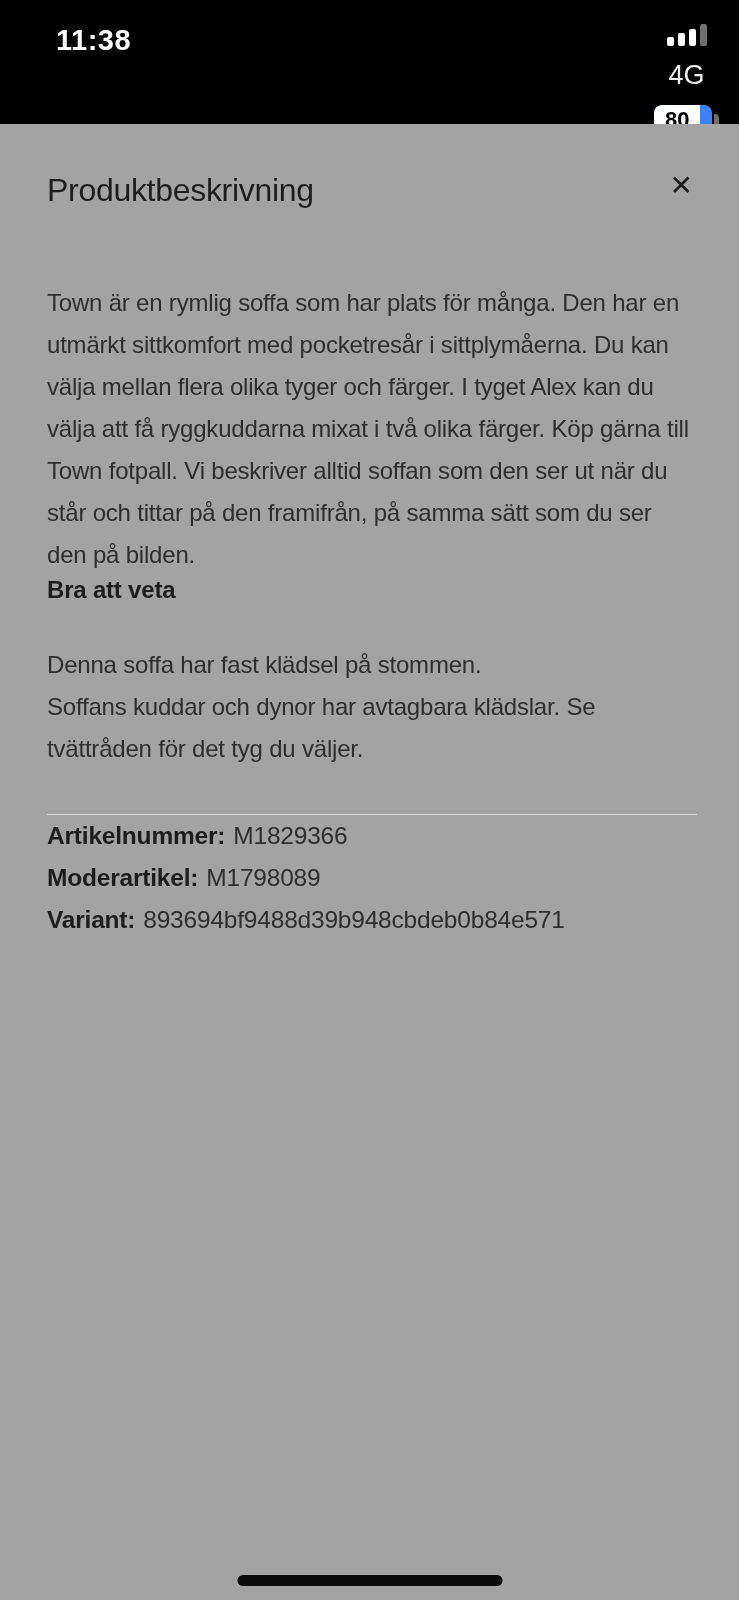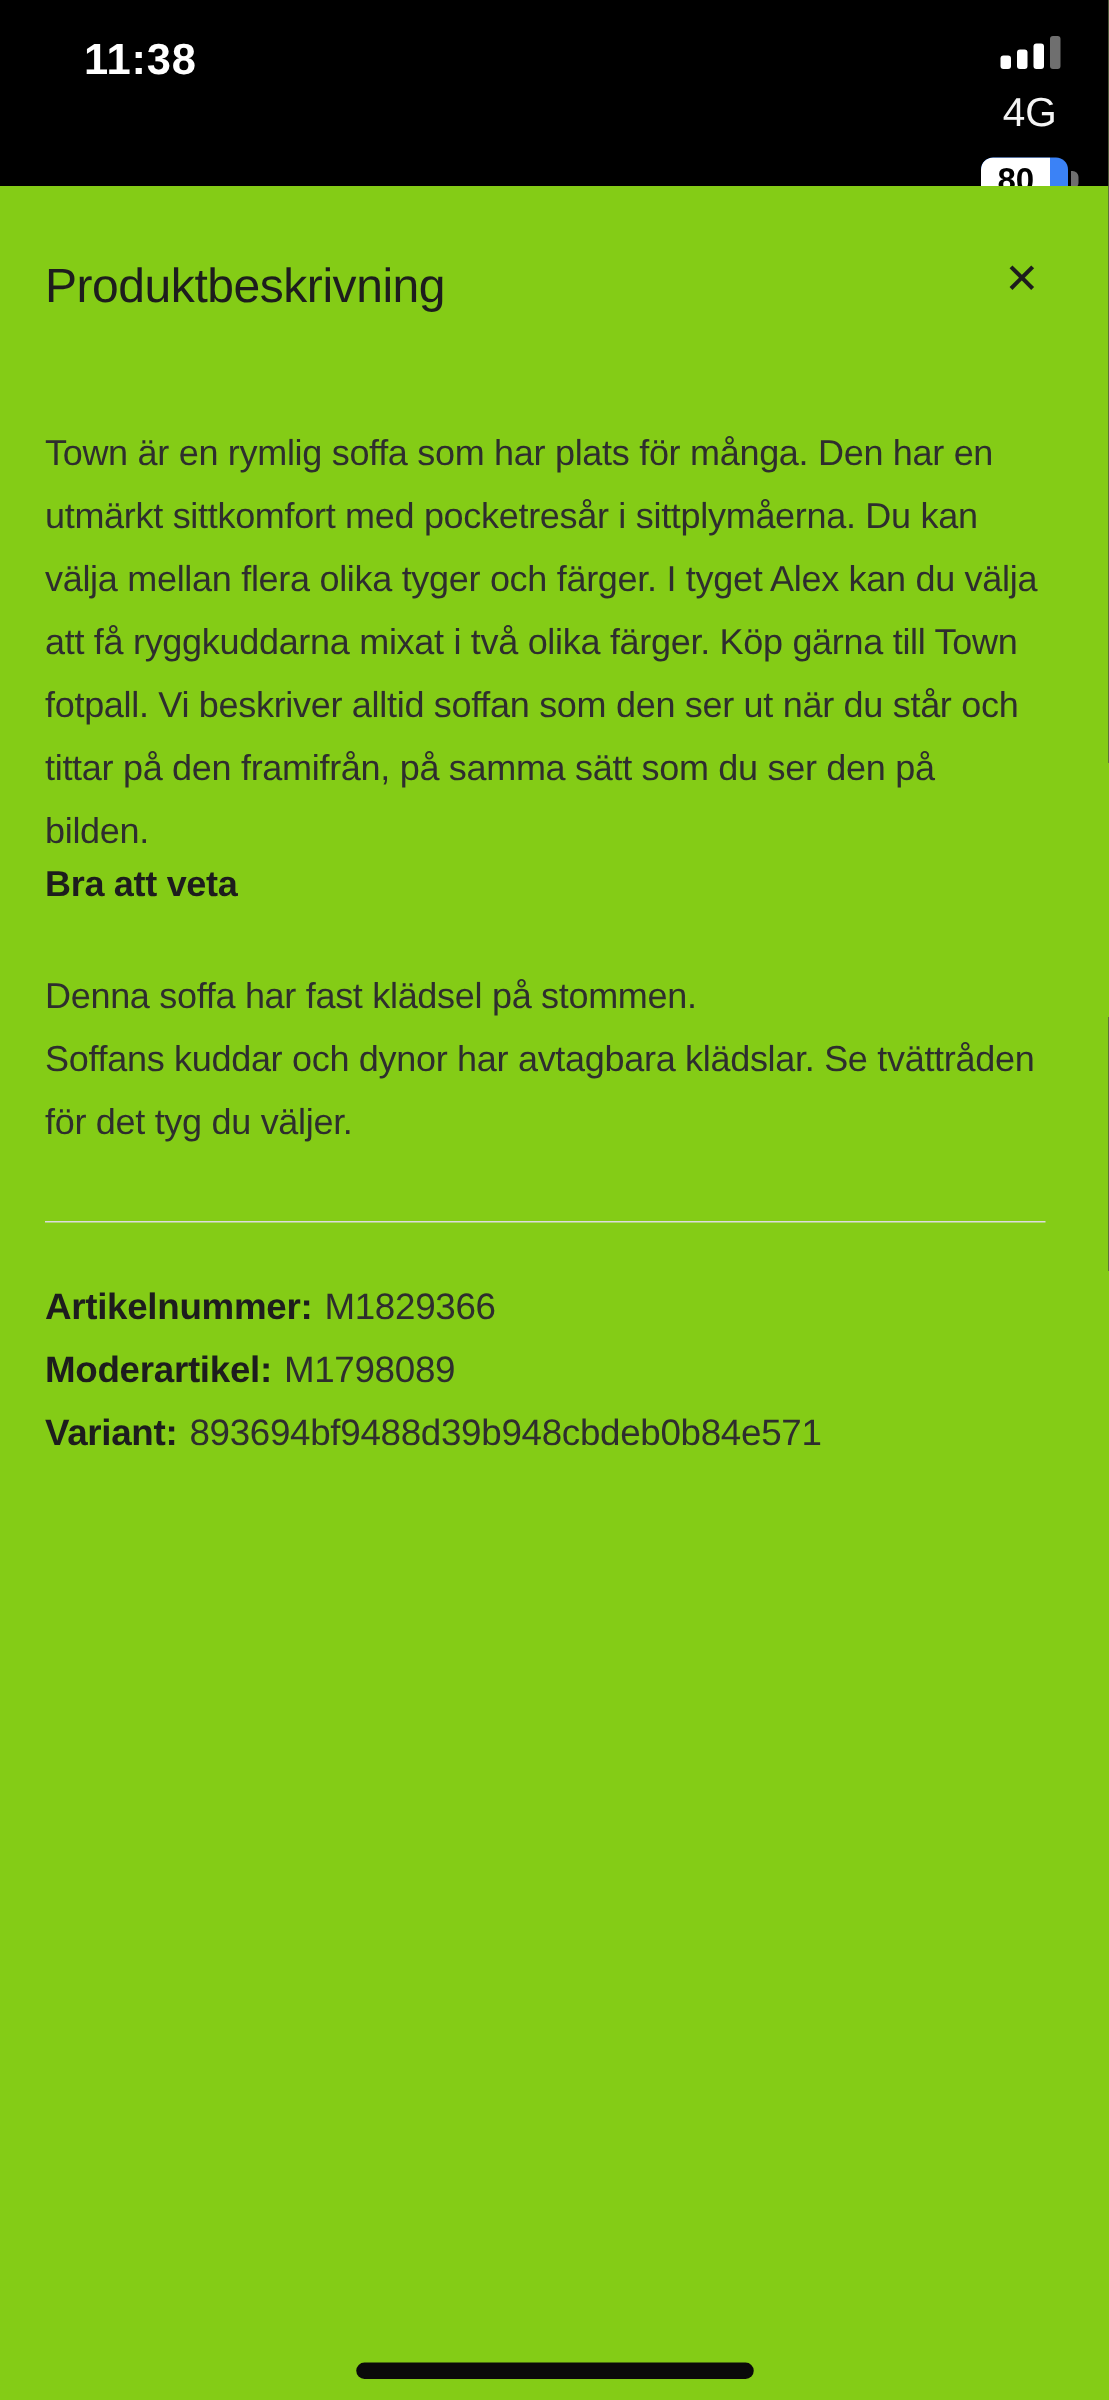--- a/index.html
+++ b/index.html
@@ -114,23 +114,23 @@
     color: #f1f1f1;
     letter-spacing: 0.3px;
   }
 
   
   .sheet {
     position: absolute;
     top: 124px; left: 0;
     width: 100%;
     height: 1476px;
-    background: #84cc16;
+    background: #a3a3a3;
     color: #2e2e2e;
-    padding: 46px 42px 0 30px;
+    padding: 46px 42px 0 47px;
   }
   .sheet-header {
     display: flex;
     align-items: flex-start;
     justify-content: space-between;
   }
   .sheet-title {
     font-size: 32px;
     font-weight: 400;
     color: #1d1d1d;
@@ -164,21 +164,20 @@
     margin-top: 40px;
     white-space: pre-line;
   }
   .divider {
     margin-top: 44px;
     border: none;
     border-top: 1px solid #dcdcdc;
     height: 0;
   }
   .details {
-    margin-top: 36px;
   }
   .detail-row {
     font-size: 24.5px;
     line-height: 42px;
     letter-spacing: -0.2px;
     color: #2e2e2e;
   }
   .detail-label {
     font-weight: 700;
     color: #1d1d1d;

